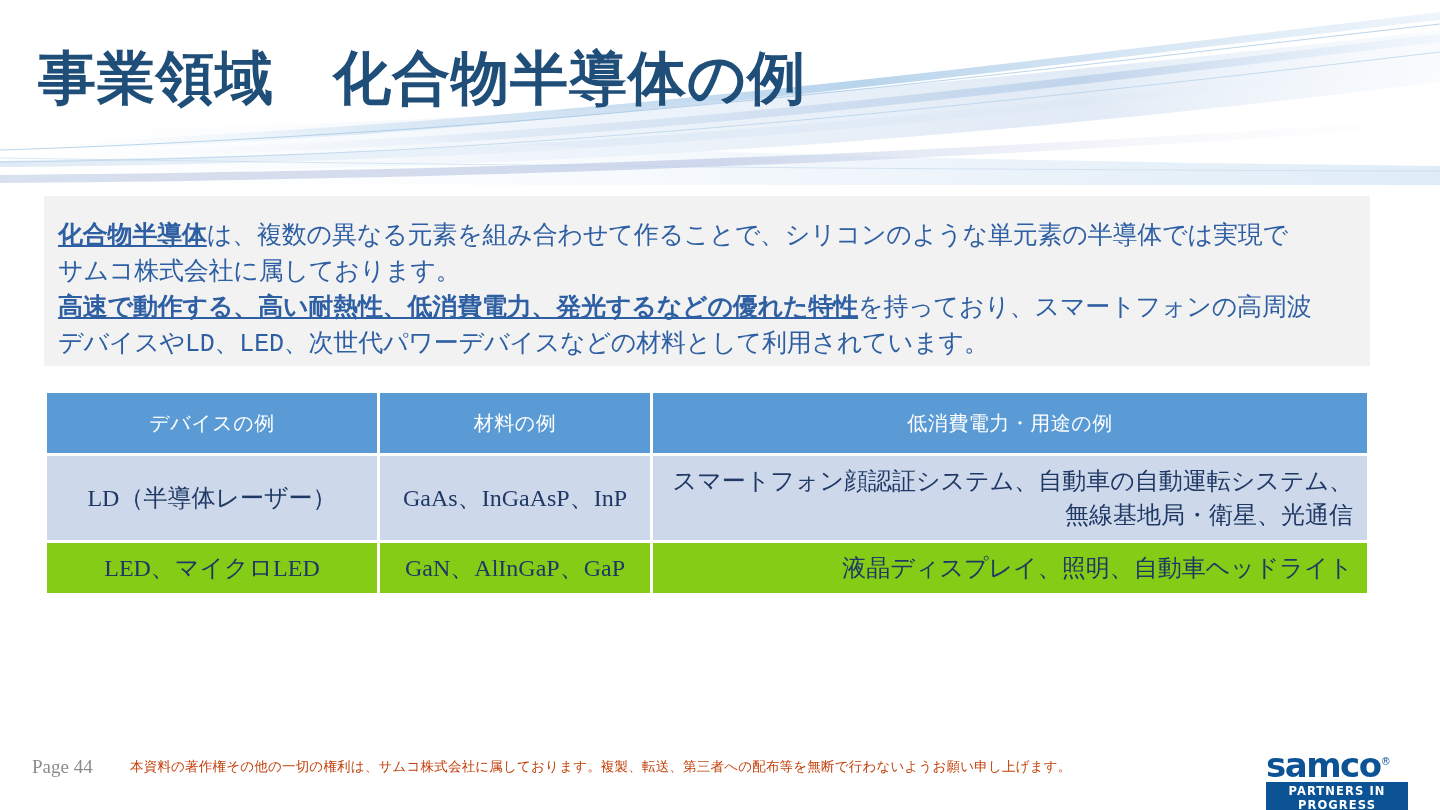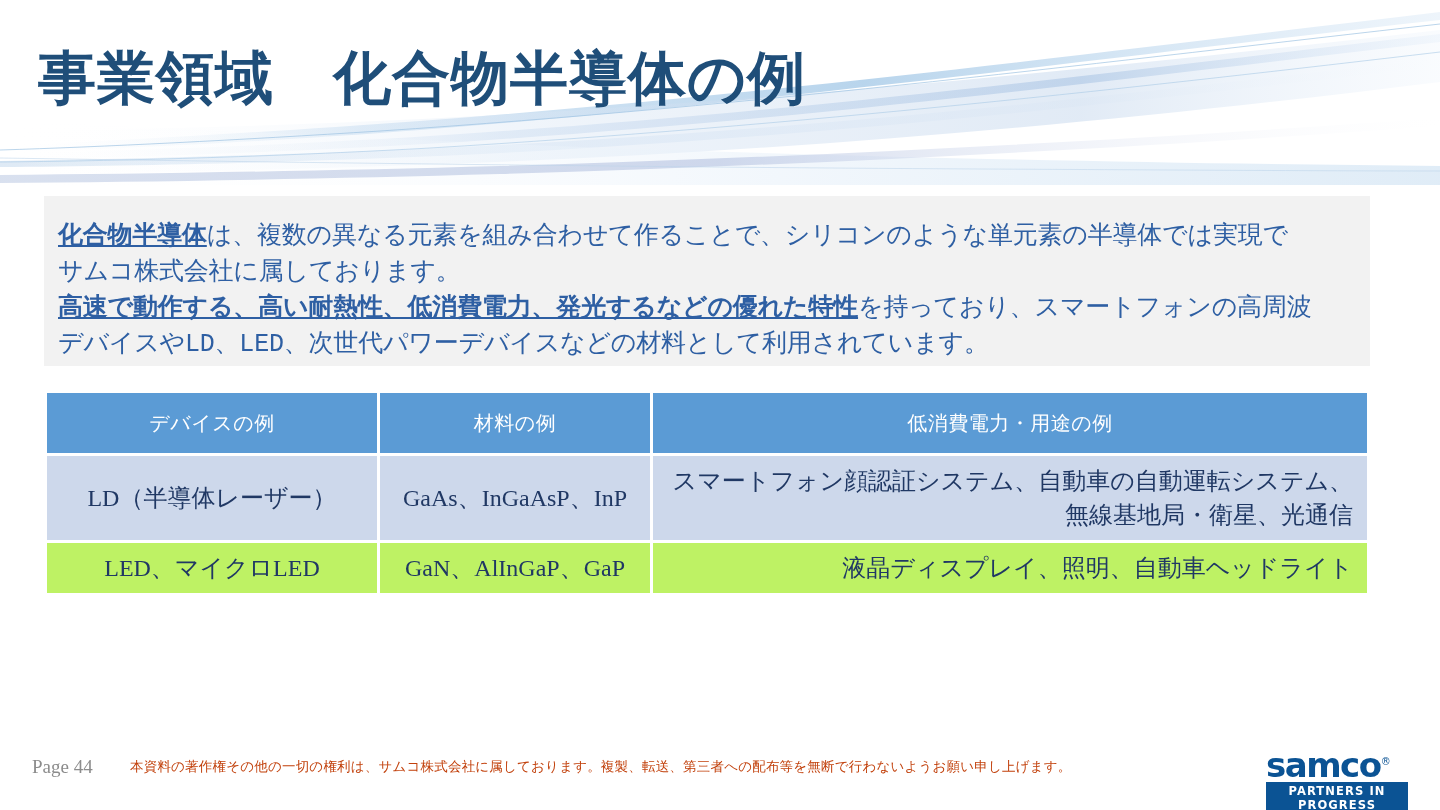--- a/index.html
+++ b/index.html
@@ -97,21 +97,21 @@
     line-height: 34px;
   }
   .col-device { width: 330px; }
   .col-material { width: 270px; }
   .col-product { width: auto; }
 
   .cell-center { text-align: center; }
   .cell-left   { text-align: right; }
 
   .row-odd td  { background: #CDD8EB; }
-  .row-even td { background: #bef264; }
+  .row-even td { background: #84cc16; }
 
   .serif-cell {
     font-family: Liberation Serif, serif;
     font-size: 26px;
   }
   .serif-cell sub {
     font-size: 0.68em;
     vertical-align: -0.18em;
   }
 

